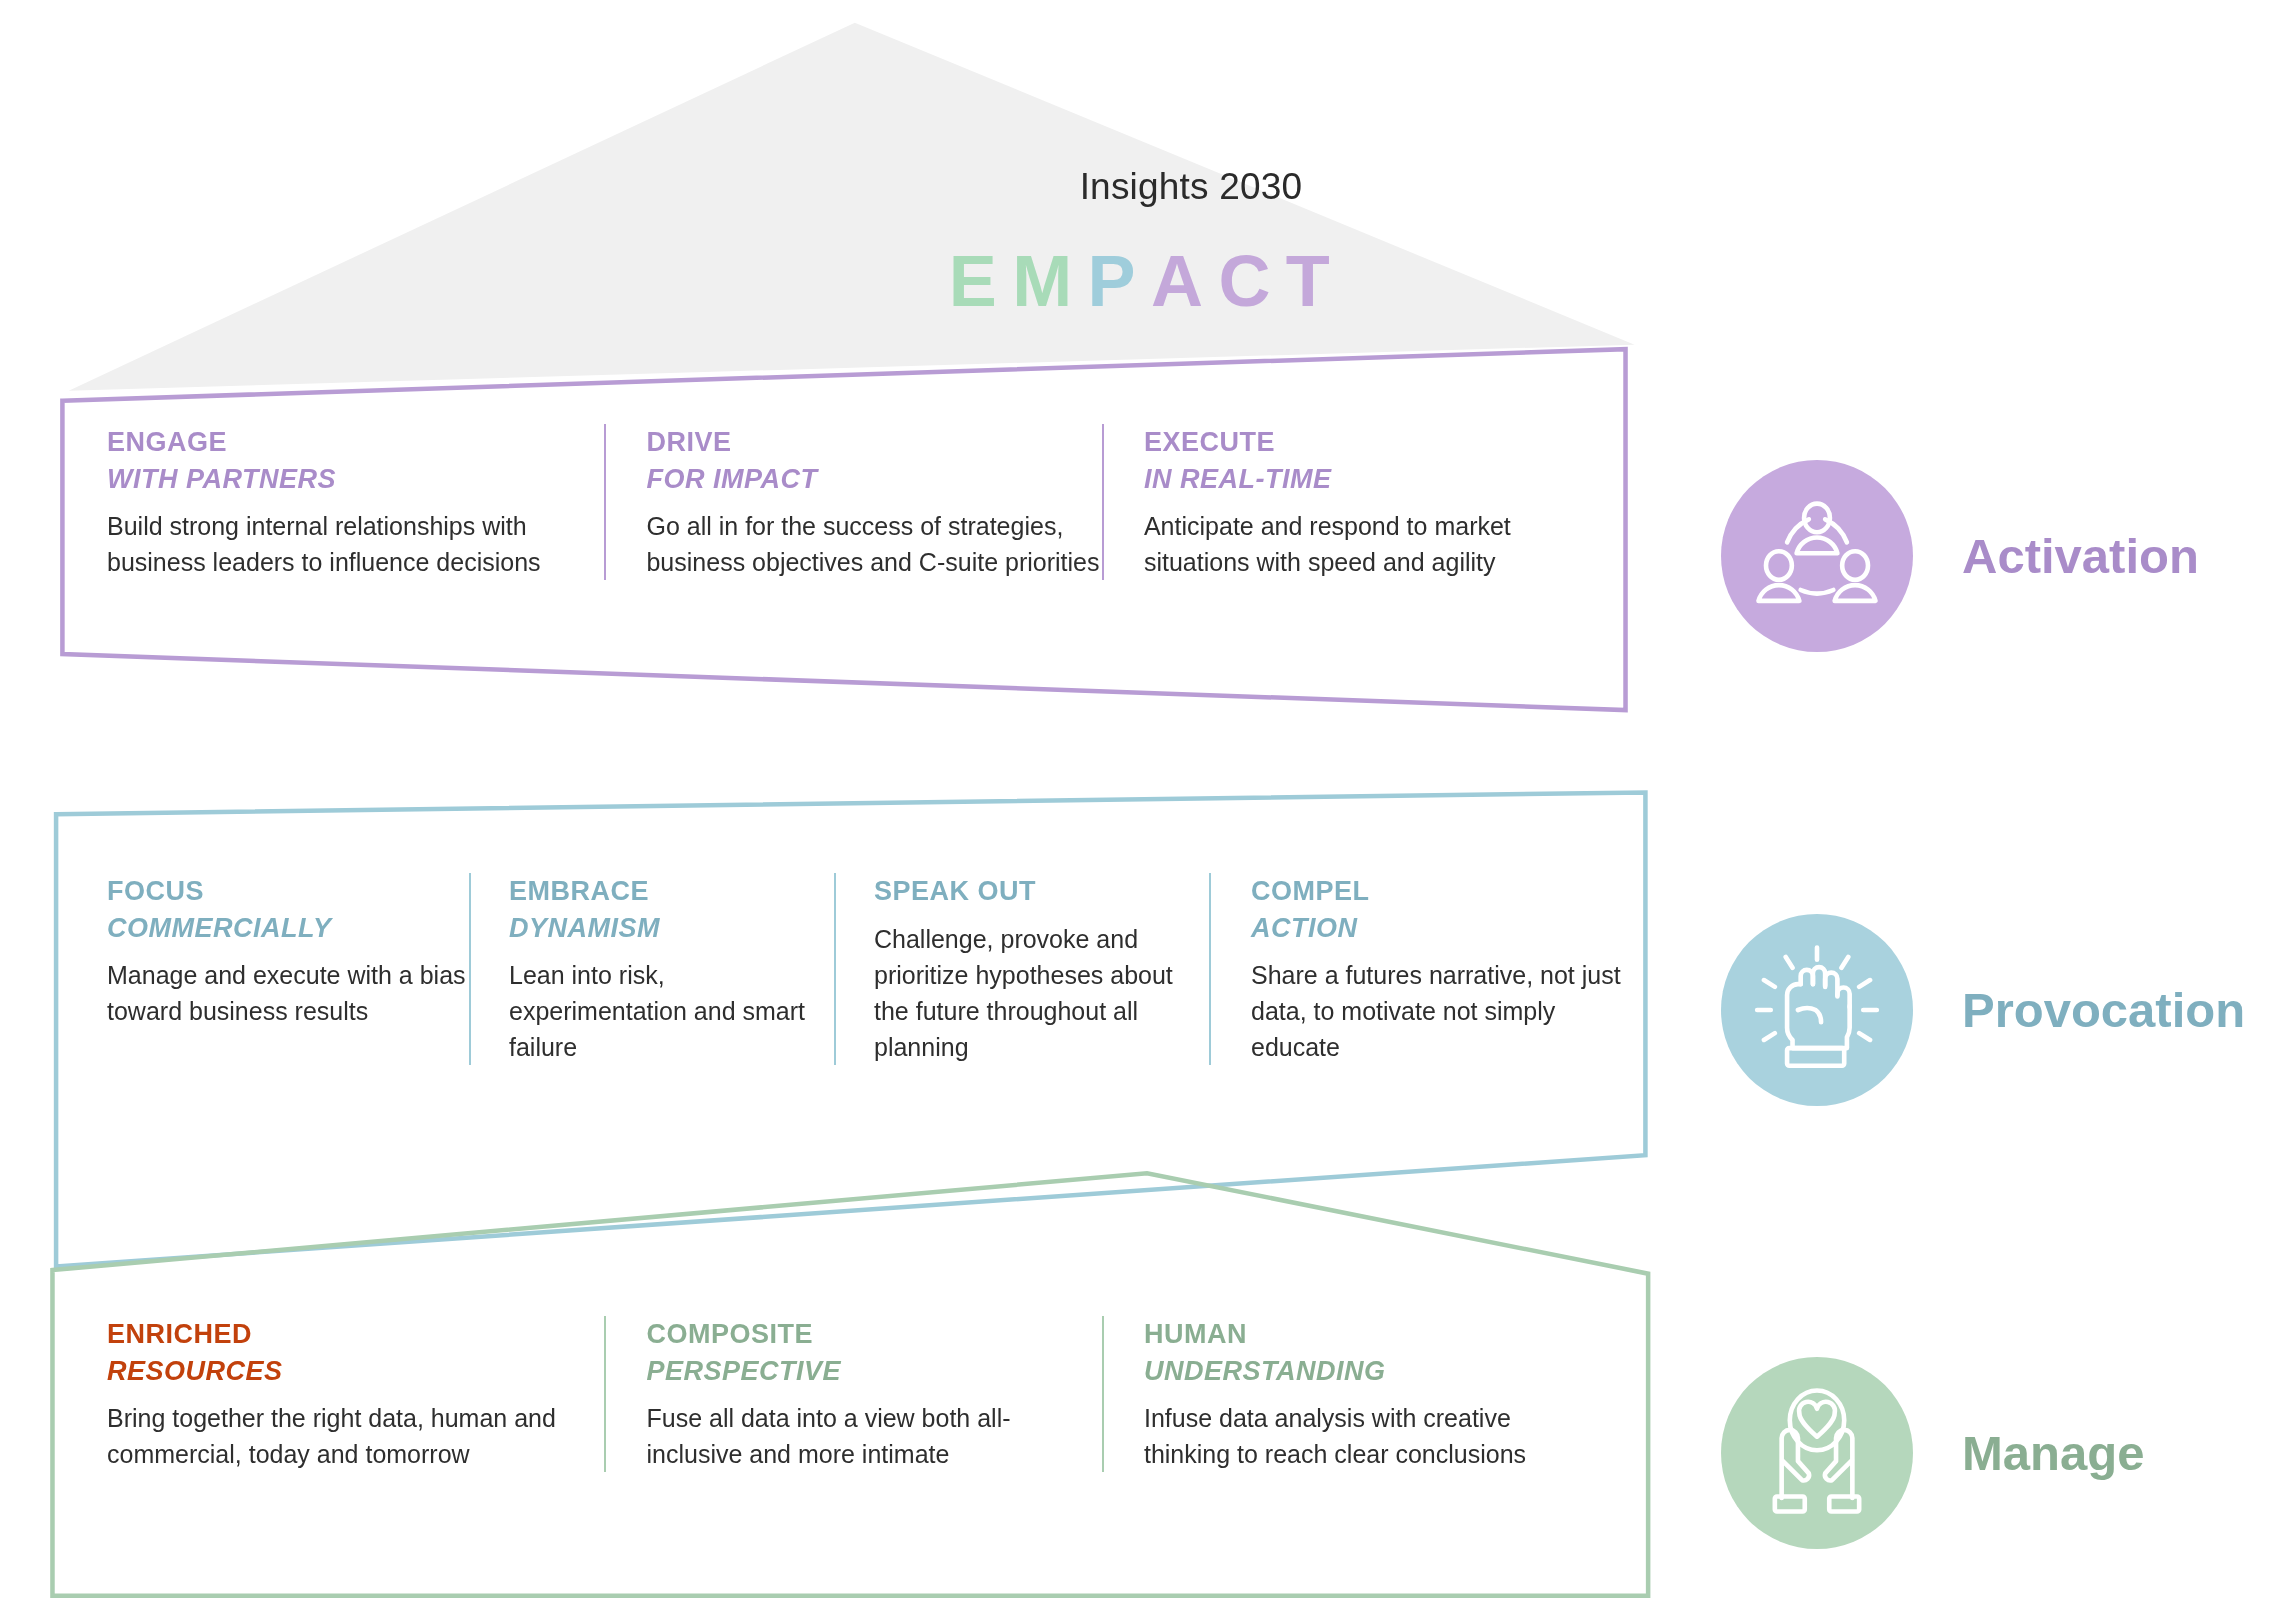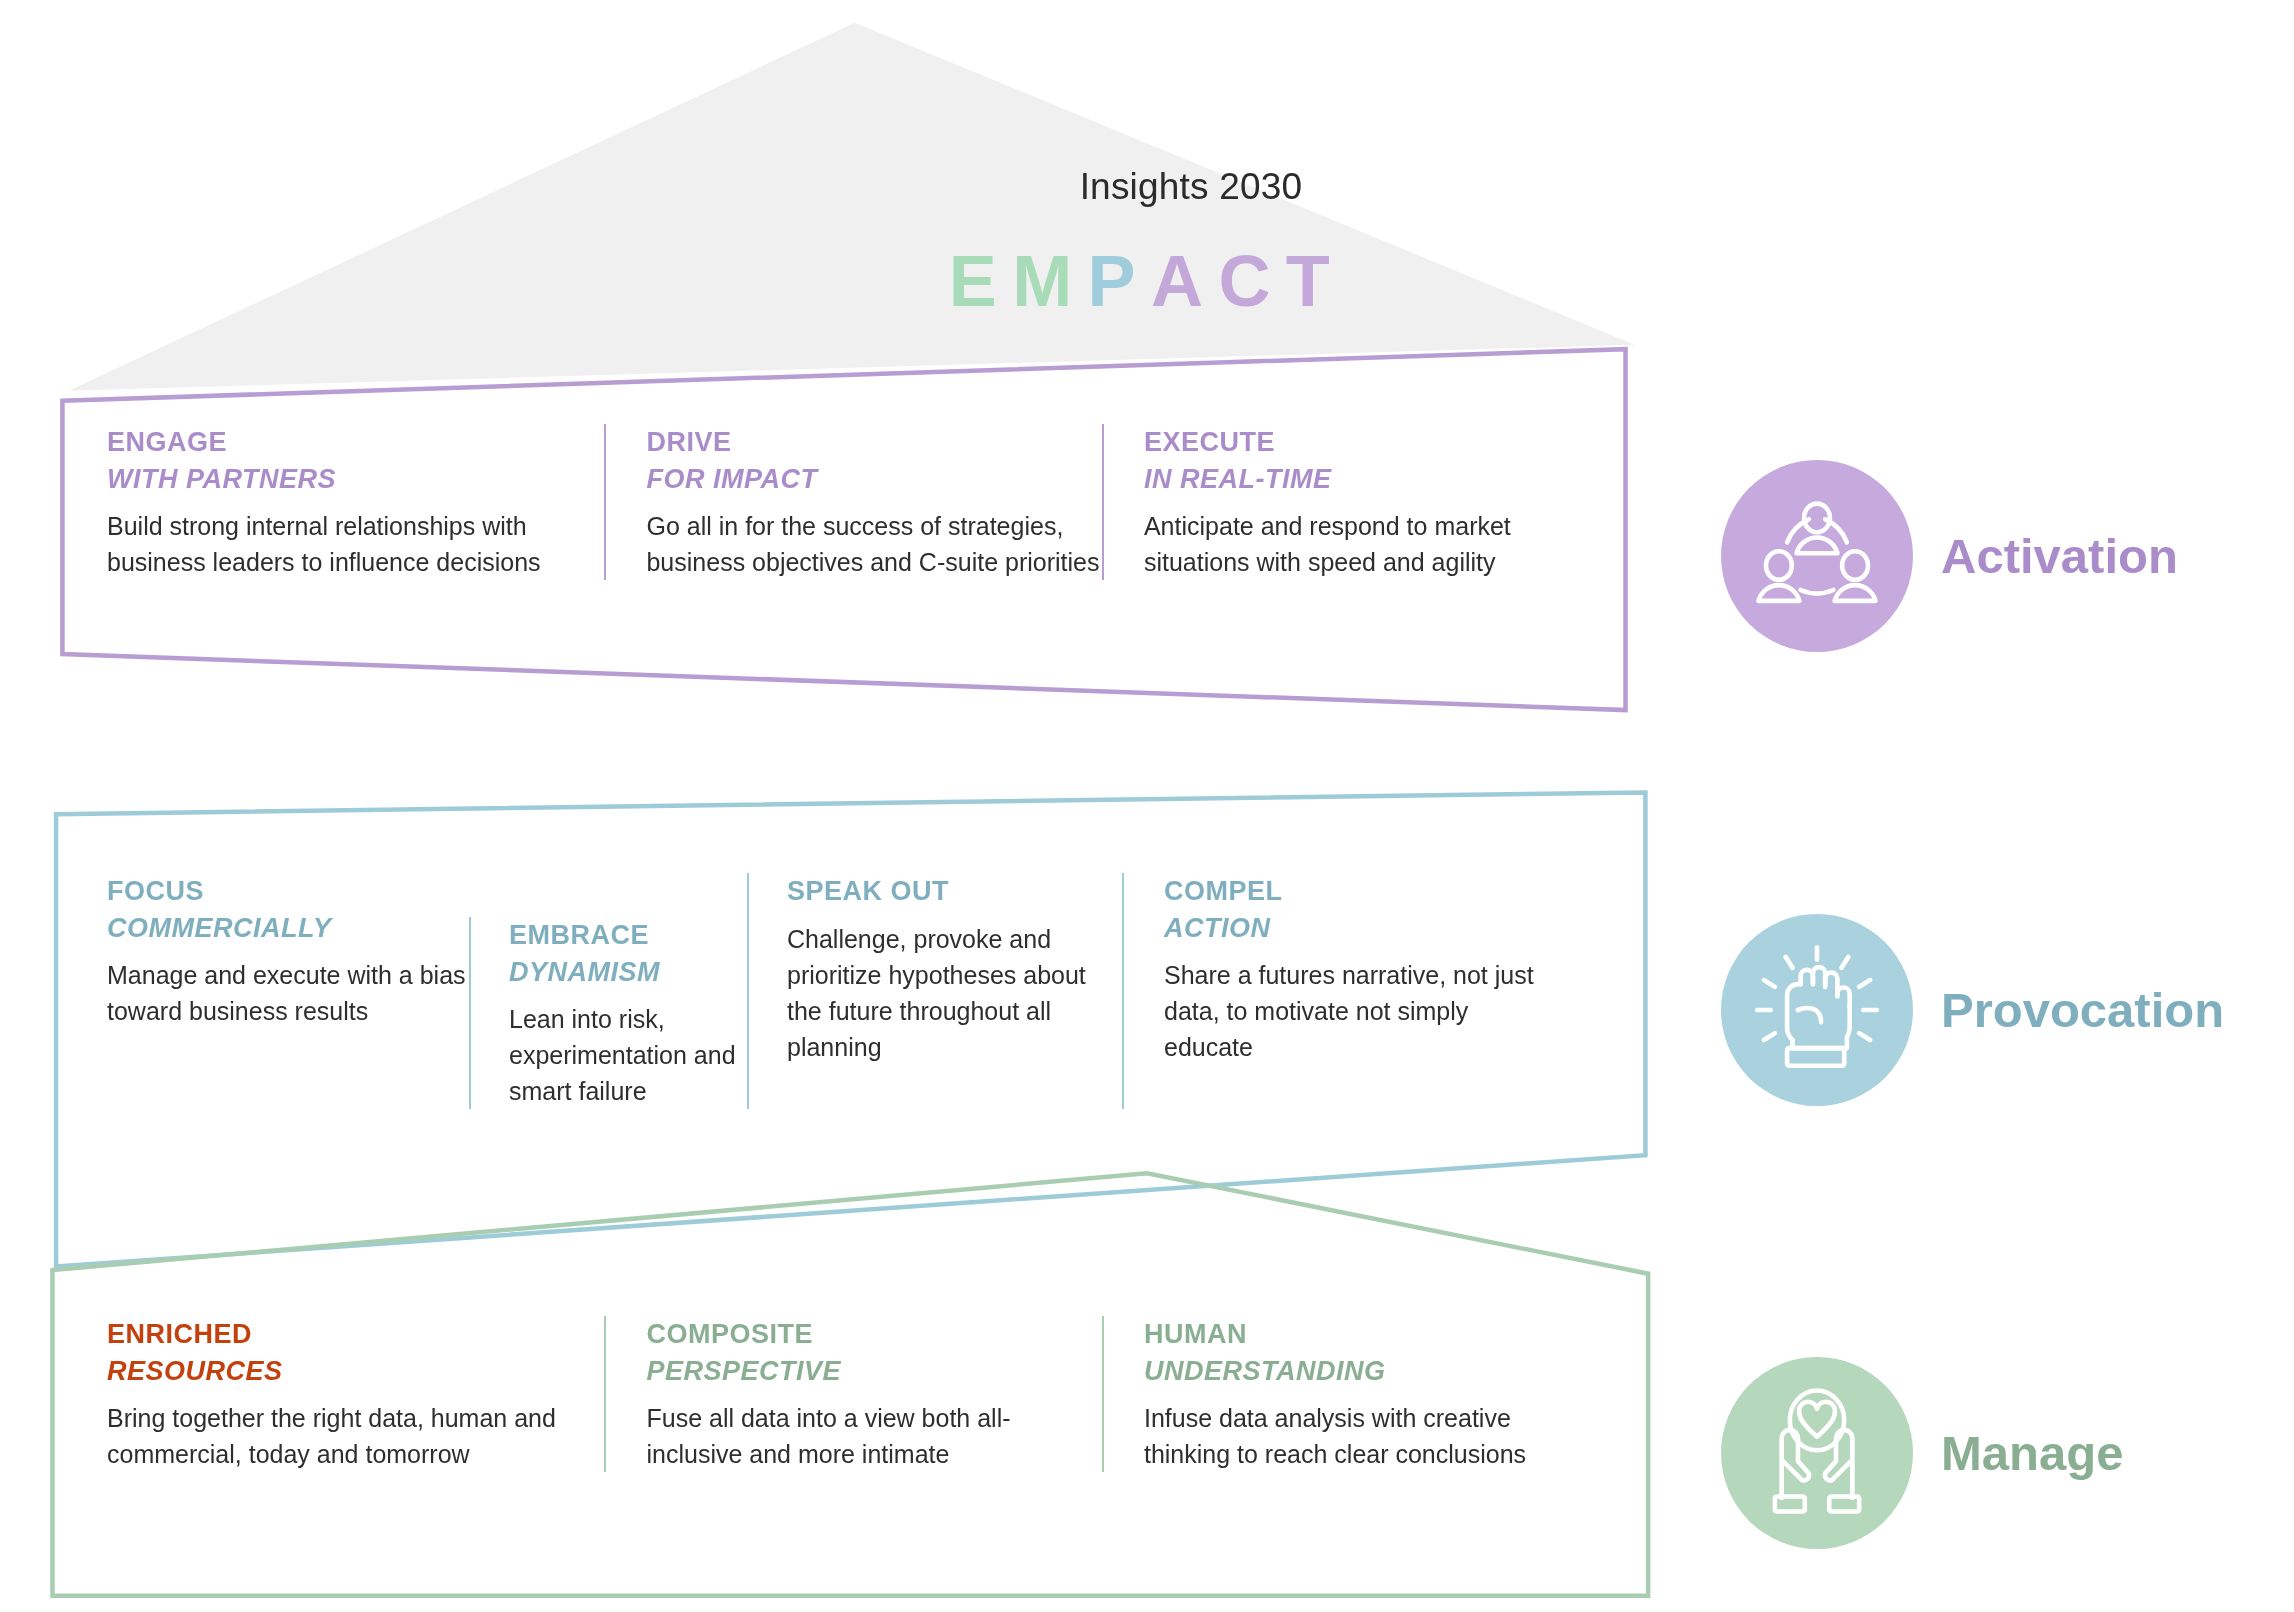--- a/index.html
+++ b/index.html
@@ -30,21 +30,21 @@
   .col.first .col-inner{padding-left:42px;}
   .kicker{
     font-size:27px;font-weight:700;letter-spacing:0.5px;line-height:1.36;
     margin:0 0 11px 0;text-transform:uppercase;
   }
   .kicker .l2{display:block;font-style:italic;}
   .desc{
     font-size:25px;line-height:1.44;color:#2e2e2e;margin:0;
   }
 
-  .pillar{position:absolute;display:flex;align-items:center;gap:28px;}
+  .pillar{position:absolute;display:flex;align-items:center;gap:49px;}
   .pillar-badge{
     width:192px;height:192px;border-radius:50%;
     display:flex;align-items:center;justify-content:center;flex:0 0 auto;
   }
   .pillar-label{font-size:49px;font-weight:700;white-space:nowrap;}
 </style>
 </head>
 <body>
 
 <div id="stage">
@@ -98,21 +98,21 @@
   <div class="band-cols" style="left:107px;top:873px;width:1538px;">
     <div class="col first" style="width:362px;">
       <div class="col-inner" style="padding-left:0;">
         <p class="kicker" style="color: rgb(127, 175, 191);">
           <span>FOCUS</span>
           <span class="l2">COMMERCIALLY</span>
         </p>
         <p class="desc">Manage and execute with a bias toward business results</p>
       </div>
     </div>
-    <div class="col" style="width:278px;margin-top:44px;">
+    <div class="col" style="width:365px;">
       <div class="divider" style="background: rgb(158, 203, 216);"></div>
       <div class="col-inner" style="padding-left:40px;">
         <p class="kicker" style="color: rgb(127, 175, 191);">
           <span>EMBRACE</span>
           <span class="l2">DYNAMISM</span>
         </p>
         <p class="desc">Lean into risk, experimentation and smart failure</p>
       </div>
     </div>
     <div class="col" style="width:375px;">

